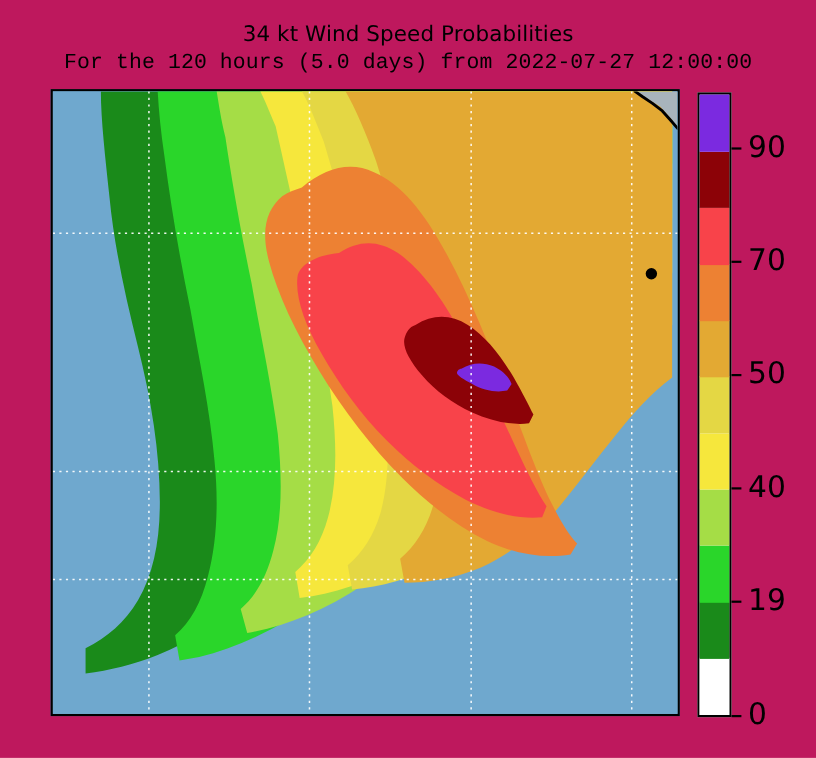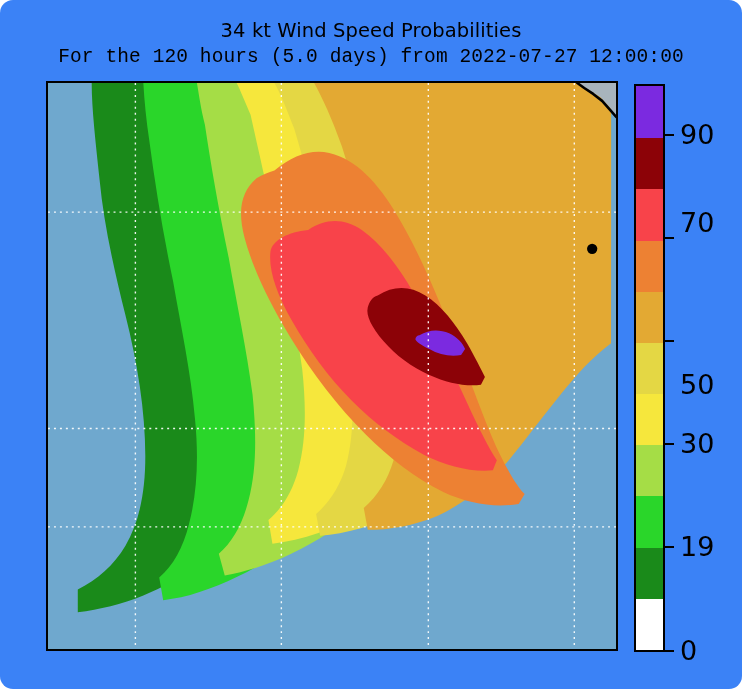--- a/index.html
+++ b/index.html
@@ -13,22 +13,21 @@
     height: 689px;
     font-family: "DejaVu Sans", "Liberation Sans", sans-serif;
     overflow: hidden;
     position: relative;
   }
   #figure {
     position: absolute;
     left: 0; top: 0;
     width: 742px;
     height: 689px;
-    background: #3b82f6;
-    border-radius: 13px;
+    background: #be185d;
   }
   
   #title-block {
     position: absolute;
     left: 0;
     top: 18px;
     width: 742px;
     text-align: center;
     color: #000000;
     line-height: 1.34;
@@ -264,24 +263,24 @@
       <div class="cbar-band" style="background: rgb(237, 129, 51); bottom: 358.273px; height: 51.7818px;"></div>
       <div class="cbar-band" style="background: rgb(248, 67, 74); bottom: 409.455px; height: 51.7818px;"></div>
       <div class="cbar-band" style="background: rgb(140, 2, 7); bottom: 460.636px; height: 51.7818px;"></div>
       <div class="cbar-band" style="background: rgb(123, 42, 224); bottom: 511.818px; height: 51.7818px;"></div>
     </div>
   <div id="cbar-ticks">
 
   <div class="cbar-tick-mark" style="top: 50.0735px;"></div>
       <div class="cbar-tick-label" style="top: 50.0735px;">90</div>
       <div class="cbar-tick-mark" style="top: 153.159px;"></div>
-      <div class="cbar-tick-label" style="top: 138px;">70</div>
+      <div class="cbar-tick-label" style="top: 153px;">70</div>
       <div class="cbar-tick-mark" style="top: 256.244px;"></div>
-      <div class="cbar-tick-label" style="top: 256.244px; margin-top: 44px;">50</div>
+      <div class="cbar-tick-label" style="top: 256.244px;">50</div>
       <div class="cbar-tick-mark" style="top: 359.329px;"></div>
-      <div class="cbar-tick-label" style="top: 359.329px;">30</div>
+      <div class="cbar-tick-label" style="top: 359.329px;">40</div>
       <div class="cbar-tick-mark" style="top: 462.415px;"></div>
       <div class="cbar-tick-label" style="top: 462.415px;">19</div>
       <div class="cbar-tick-mark" style="top: 565.5px;"></div>
       <div class="cbar-tick-label" style="top: 565.5px;">0</div>
     </div>
 
 </div>
 
 </body></html>

